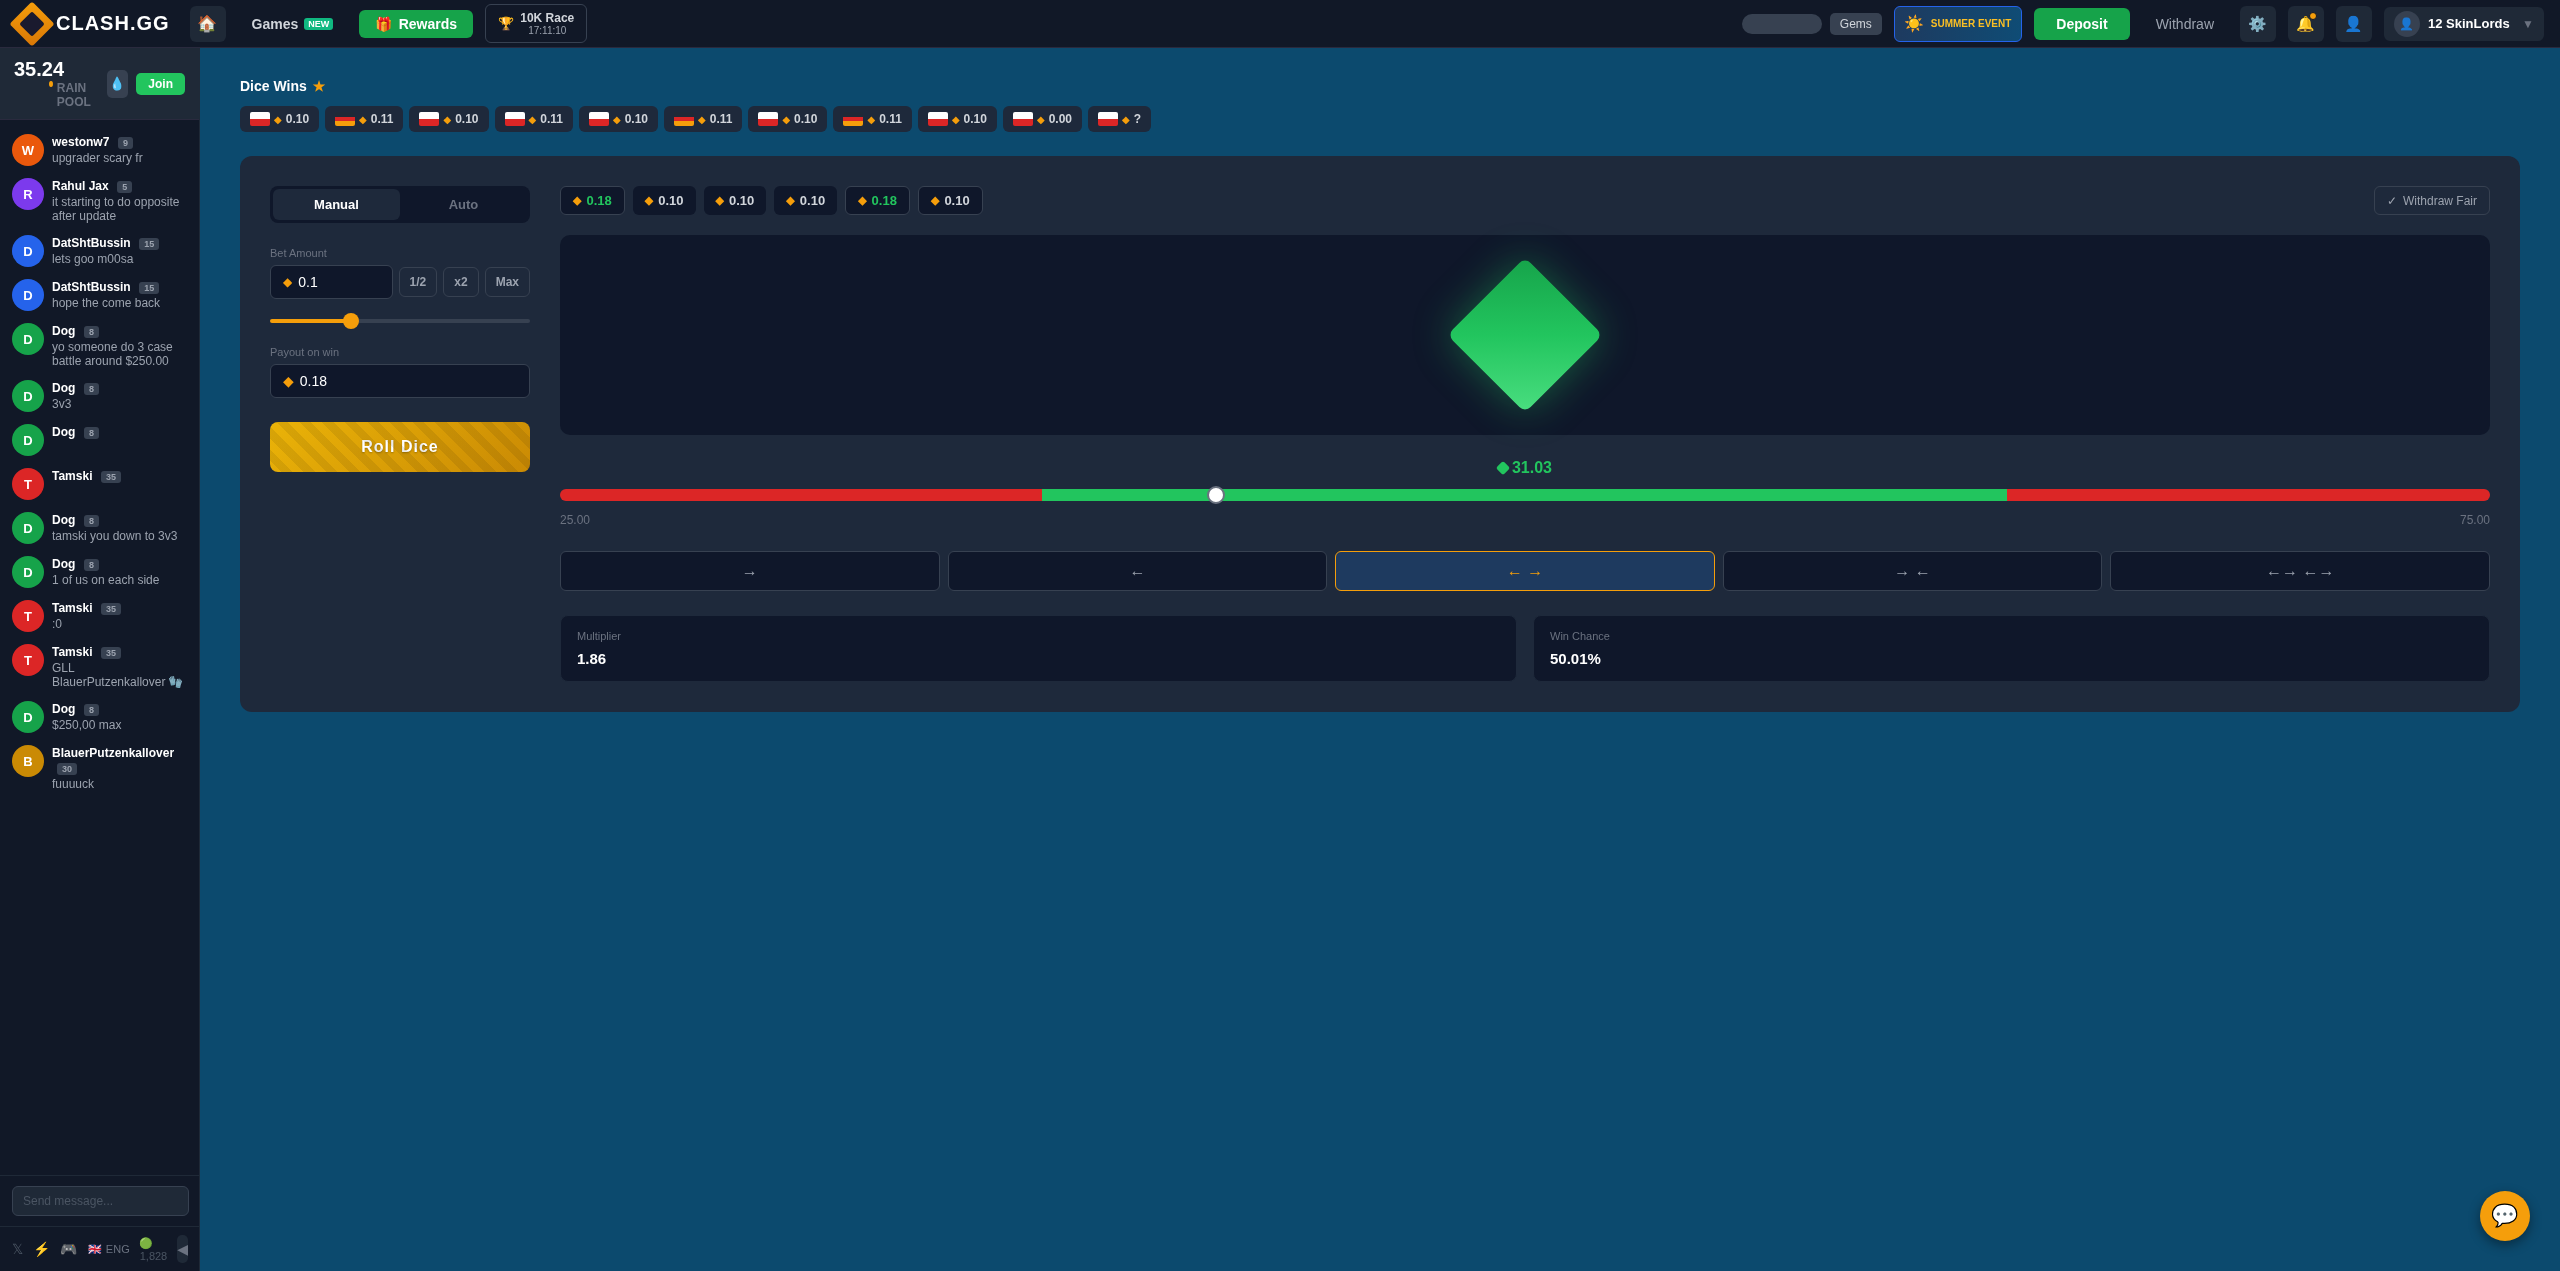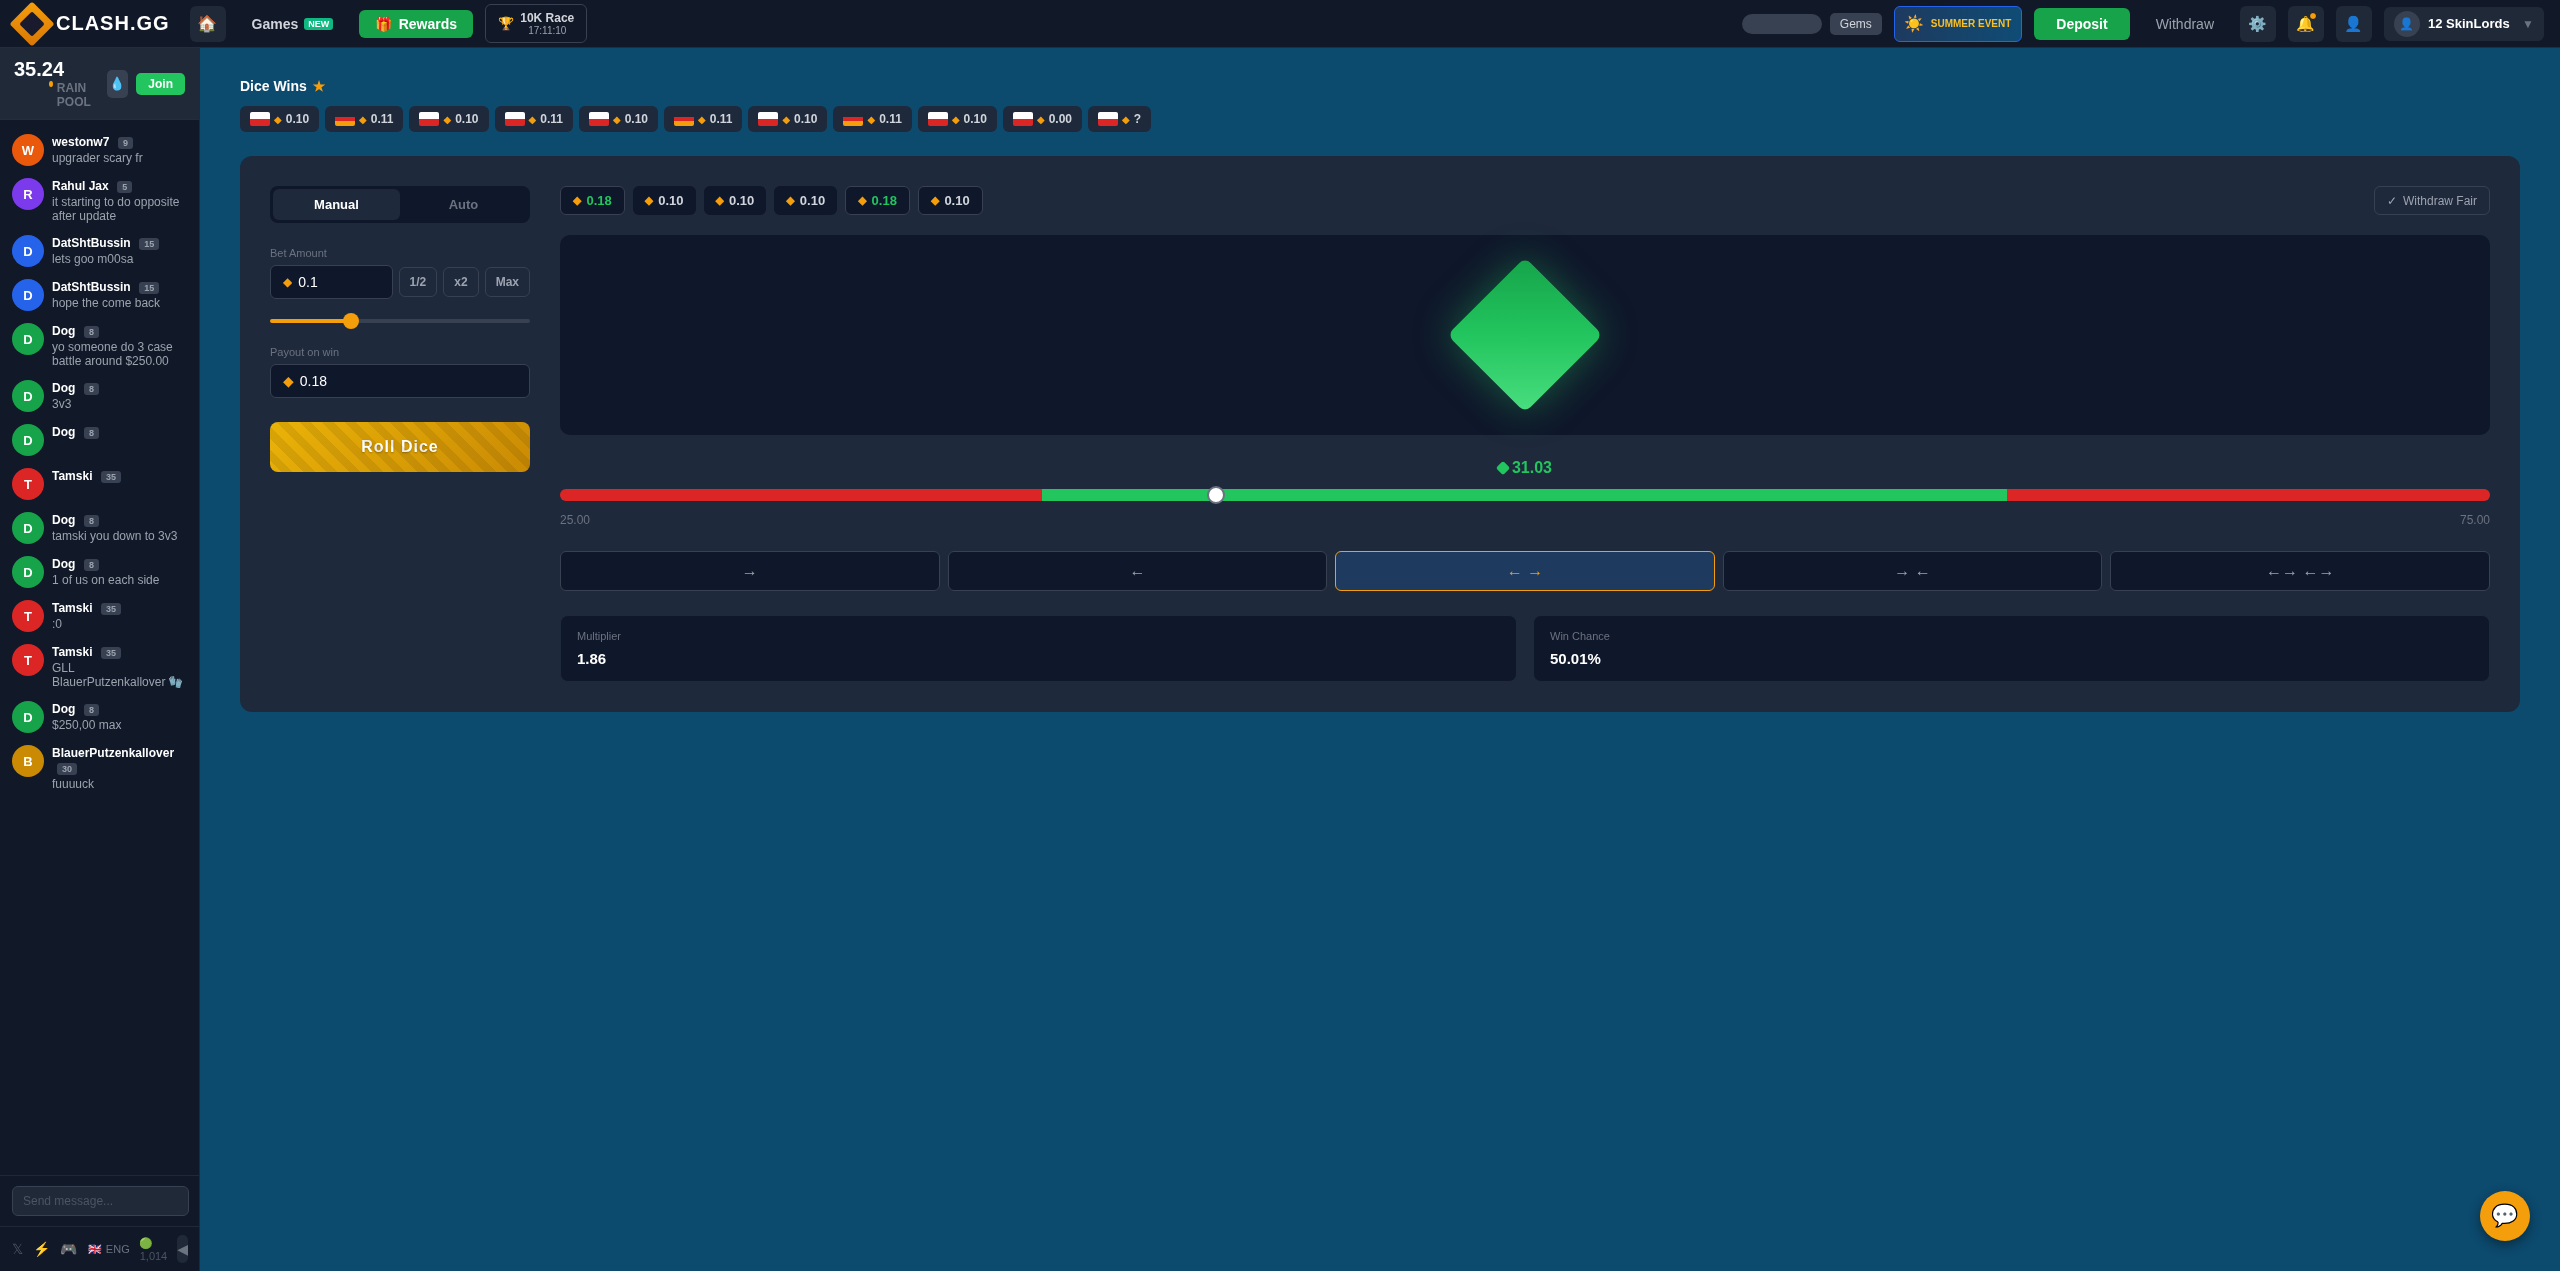--- a/index.html
+++ b/index.html
@@ -999,21 +999,21 @@
     </div>
 
     <div class="chat-footer">
       <span class="chat-footer-icon">𝕏</span>
       <span class="chat-footer-icon">⚡</span>
       <span class="chat-footer-icon">🎮</span>
       <div class="lang-selector">
         🇬🇧 <span>ENG</span>
       </div>
       <span class="online-count">
-        🟢 <span>1,014</span>
+        🟢 <span>1,828</span>
       </span>
       <button class="back-arrow-btn">◀</button>
     </div>
   </aside>
 
   <main class="main-content">
 
     <section class="dice-wins-section">
       <div class="dice-wins-title">
         <span>Dice Wins</span>

